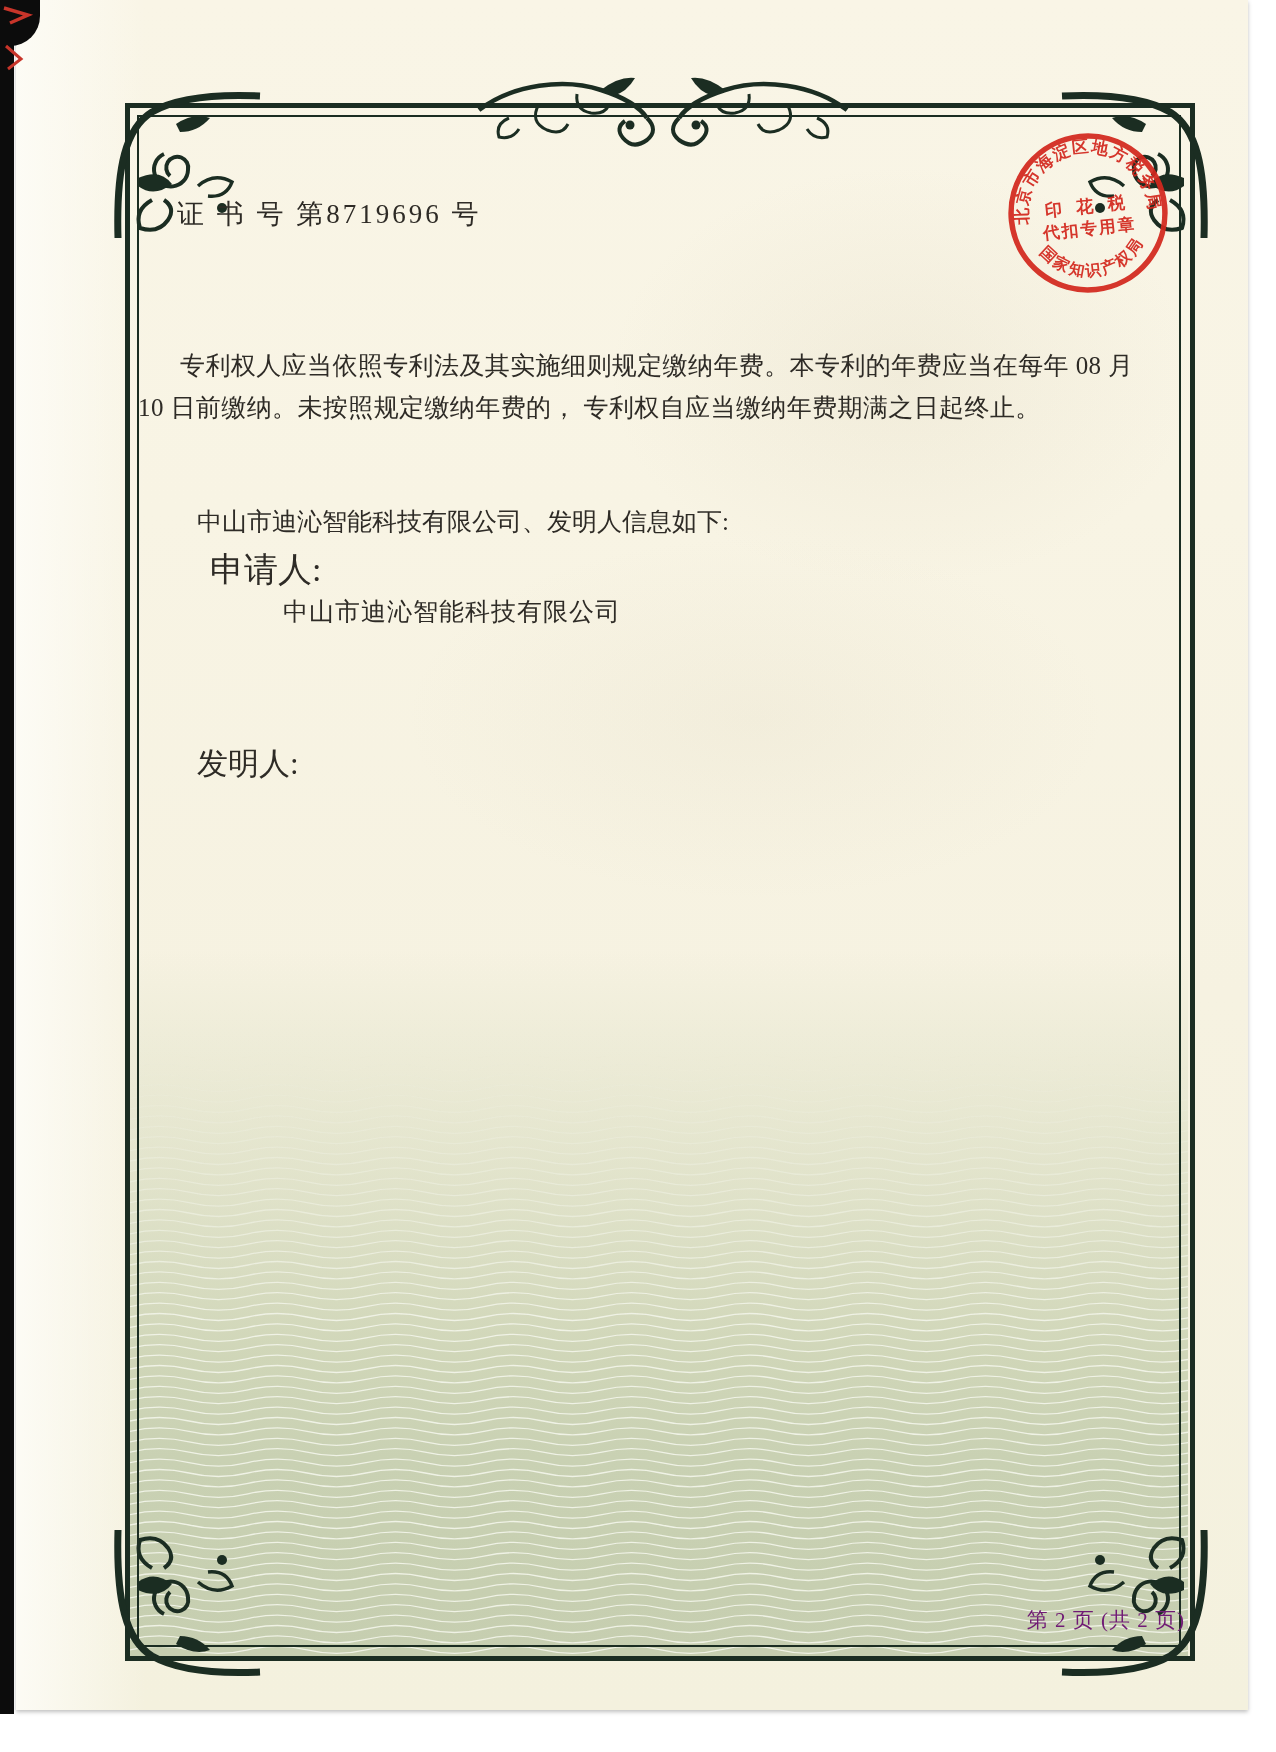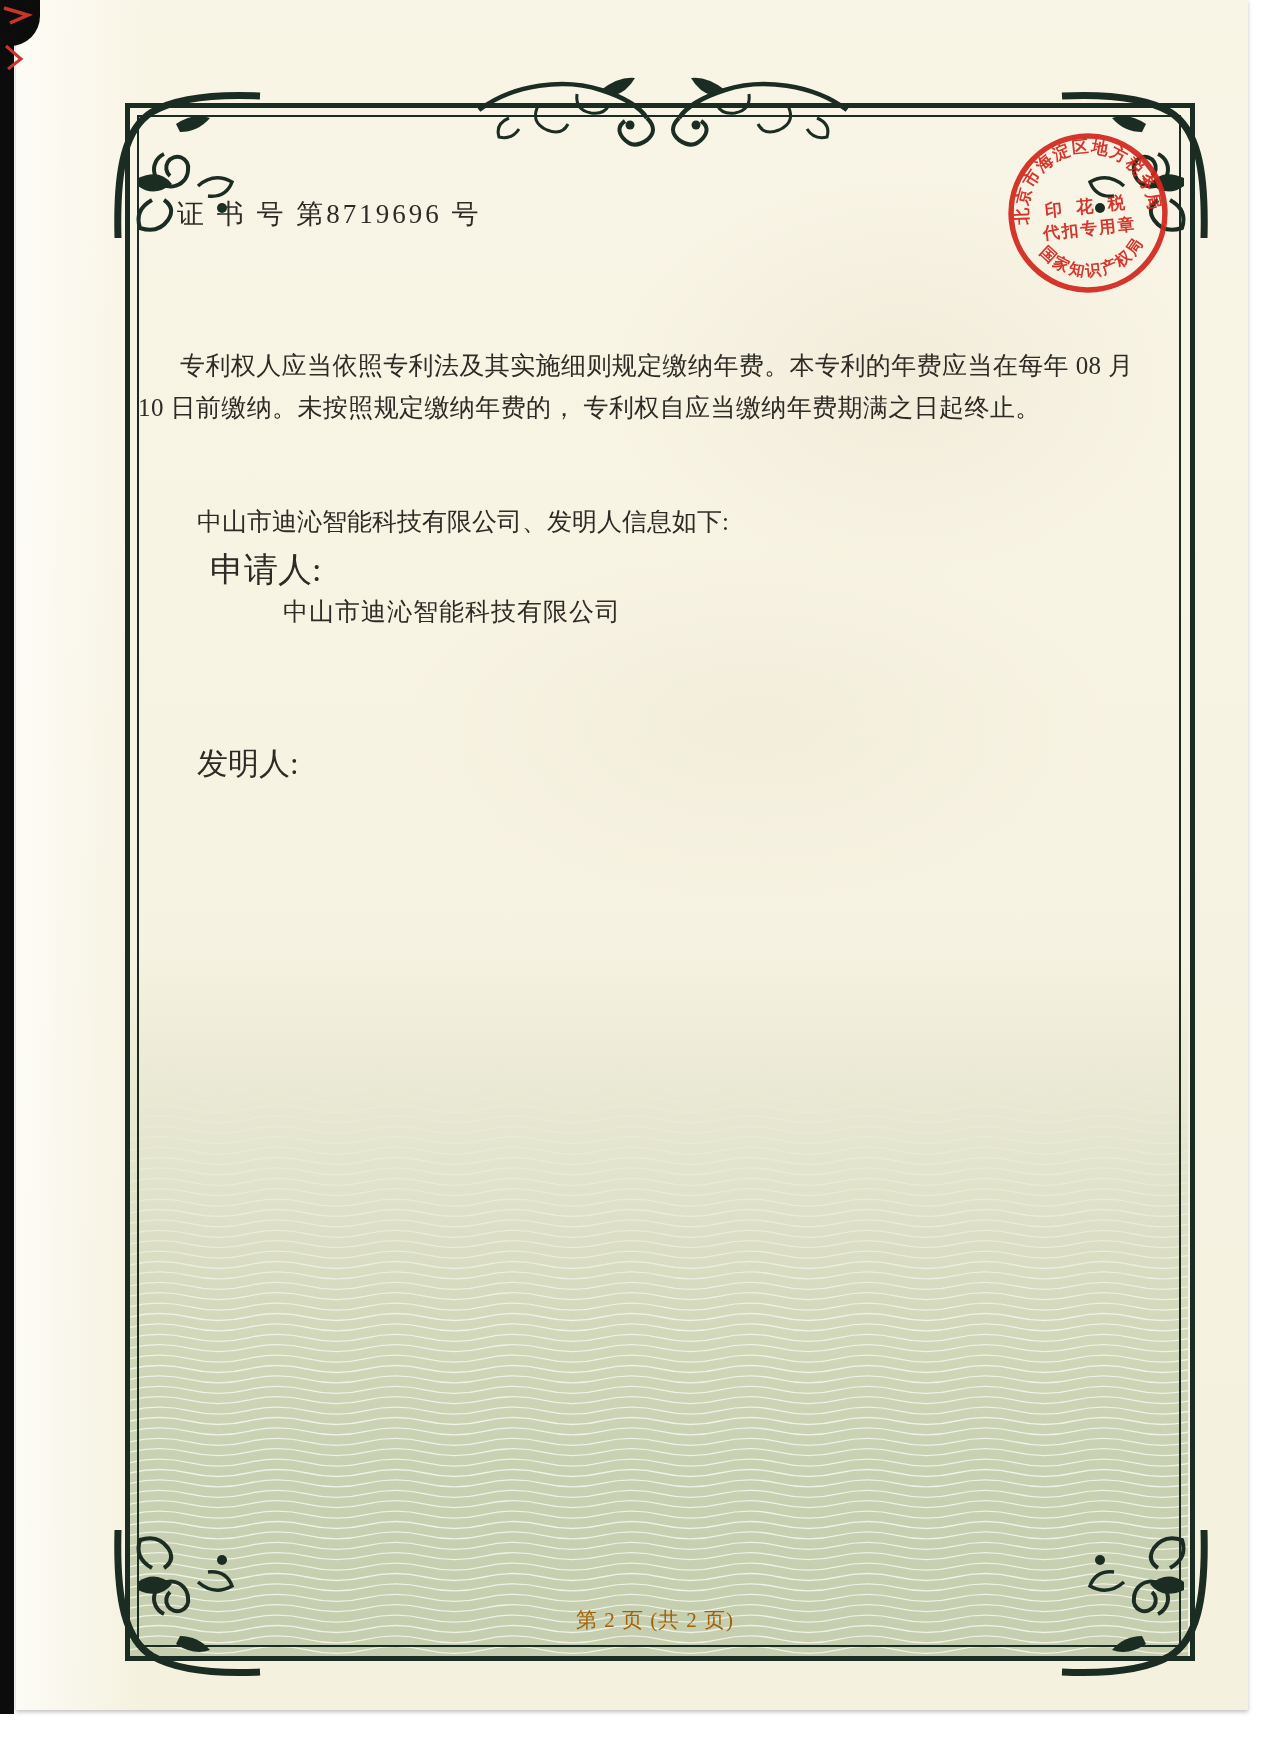--- a/index.html
+++ b/index.html
@@ -45,22 +45,22 @@
   
   .doctext{position:absolute;z-index:5;white-space:pre-wrap;}
   #cert-no{left:177px;top:196px;font-size:27px;letter-spacing:3px;}
   #fee-notice{left:138px;top:345px;width:1000px;font-size:25px;line-height:42px;
     letter-spacing:.4px;text-indent:42px;margin:0;}
   #info-heading{left:197px;top:505px;font-size:25px;}
   #applicant-label{left:210px;top:547px;font-size:34px;}
   #applicant-name{left:283px;top:584px;font-size:25px;letter-spacing:1px;margin-top:11px;}
   #inventor-label{left:197px;top:743px;font-size:31px;}
   #inventor-names{left:283px;top:763px;font-size:25px;}
-  #page-footer{left:125px;top:1606px;width:1060px;text-align:center;font-size:21px;
-    letter-spacing:1px;color:#a16207;}
+  #page-footer{left:125px;top:1606px;width:1060px;text-align:right;font-size:21px;
+    letter-spacing:1px;color:#701a75;}
 
   
   #stamp{position:absolute;left:1002px;top:127px;width:172px;height:172px;z-index:6;
     opacity:.93;transform:rotate(-6deg);}
   #stamp text{fill:#d3281e;font-family:"Liberation Serif","DejaVu Serif",serif;font-weight:bold;}
 
   
   #scan-edge{position:absolute;left:0;top:0;width:14px;height:1714px;background:#0c0c0c;z-index:10;}
   #scan-corner{position:absolute;left:0;top:0;width:40px;height:46px;background:#0c0c0c;
     border-bottom-right-radius:30px;z-index:10;}

